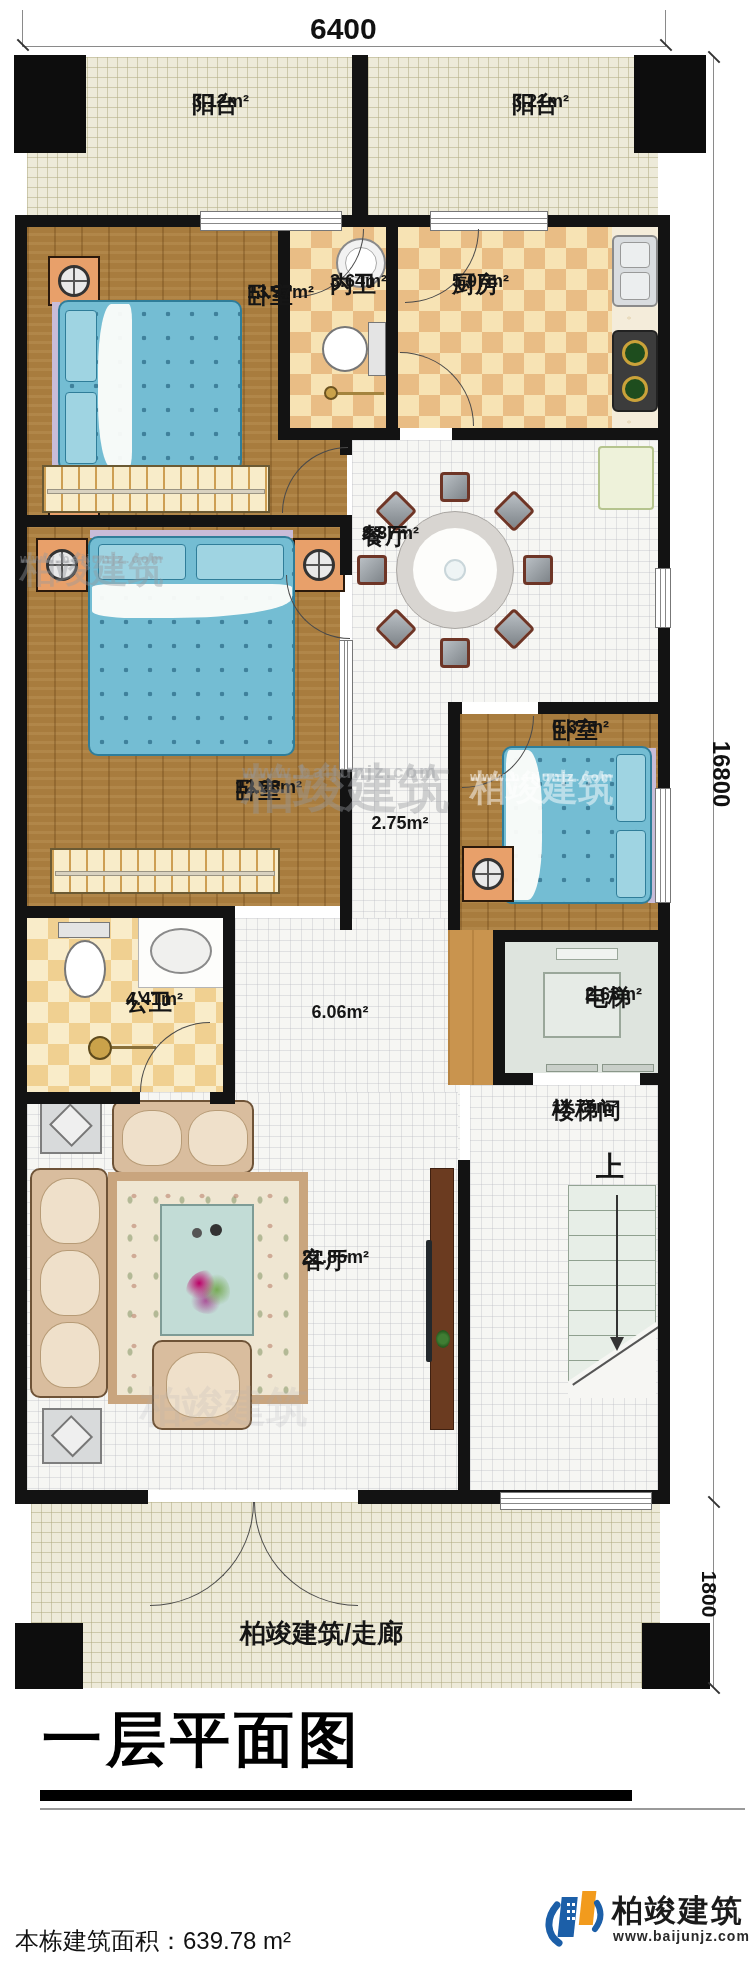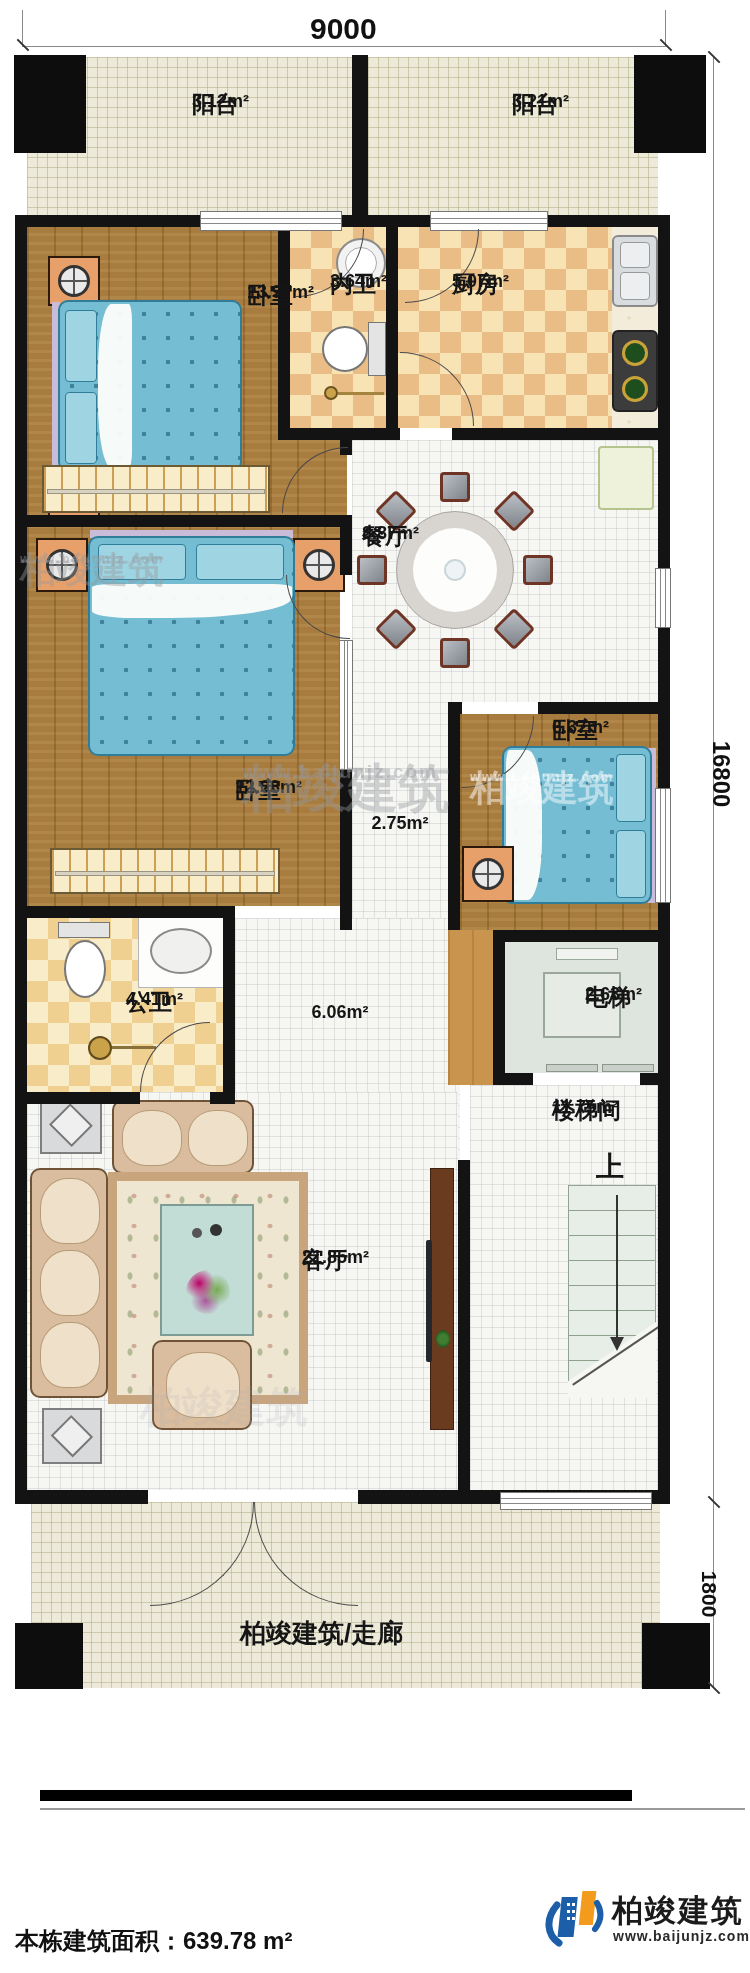--- a/index.html
+++ b/index.html
@@ -272,21 +272,21 @@
   <div class="door d-br" style="left:462px;top:716px;width:72px;height:72px;"></div>
   <div class="door d-tl" style="left:140px;top:1022px;width:70px;height:70px;"></div>
   <div class="door d-br" style="left:150px;top:1502px;width:104px;height:104px;"></div>
   <div class="door d-bl" style="left:254px;top:1502px;width:104px;height:104px;"></div>
 
   <div class="dimline" style="left:22px;top:46px;width:644px;height:1px;"></div>
   <div class="dimline" style="left:22px;top:10px;width:1px;height:36px;"></div>
   <div class="dimline" style="left:665px;top:10px;width:1px;height:36px;"></div>
   <div class="tick" style="left:15px;top:44px;"></div>
   <div class="tick" style="left:658px;top:44px;"></div>
-  <div class="dim" style="left:310px;top:12px;font-size:30px;">9000</div>
+  <div class="dim" style="left:310px;top:12px;font-size:30px;">6400</div>
 
   <div class="dimline" style="left:713px;top:57px;width:1px;height:1445px;"></div>
   <div class="dimline" style="left:713px;top:1502px;width:1px;height:186px;"></div>
   <div class="tick" style="left:706px;top:56px;"></div>
   <div class="tick" style="left:706px;top:1501px;"></div>
   <div class="tick" style="left:706px;top:1687px;"></div>
   <div class="dim" style="left:688px;top:760px;font-size:24px;transform:rotate(90deg);transform-origin:center;">16800</div>
   <div class="dim" style="left:686px;top:1582px;font-size:21px;transform:rotate(90deg);transform-origin:center;">1800</div>
 
   <div class="rl" style="left:192px;top:92px;">
@@ -351,24 +351,25 @@
       <span class="u" style="font-size:19px;">www.baijunjz.com</span>
   </div>
   <div class="wm" style="left:470px;top:770px;font-size:36px;color:rgba(255,255,255,.5);">
     <span>柏竣建筑</span>
       <span class="u" style="font-size:13px;">www.baijunjz.com</span>
   </div>
   <div class="wm" style="left:140px;top:1386px;font-size:42px;color:rgba(170,172,178,.18);">
     <span>柏竣建筑</span>
   </div>
 
+  <div style="left:42px;top:1700px;font-size:60px;font-weight:900;letter-spacing:4px;color:#000;">一层平面图</div>
   <div style="left:40px;top:1790px;width:592px;height:11px;background:#000;"></div>
   <div style="left:40px;top:1808px;width:705px;height:2px;background:#9a9a9a;"></div>
 
-  <div style="left:15px;top:1925px;font-size:24px;font-weight:700;">本栋建筑面积：639.78 m²</div>
+  <div style="left:15px;top:1925px;font-size:24px;font-weight:400;">本栋建筑面积：639.78 m²</div>
 
   <div style="left:545px;top:1885px;width:62px;height:64px;">
     <svg width="62" height="64" viewBox="0 0 62 64" style="position:absolute;left:0;top:0;">
       <path d="M14 58 C2 50 0 34 12 20" stroke="#1c5fa8" stroke-width="7" fill="none" stroke-linecap="round"></path>
       <rect x="18" y="12" width="16" height="40" fill="#1c5fa8" transform="skewX(-6)"></rect>
       <rect x="38" y="6" width="14" height="34" fill="#f29b1d" transform="skewX(-6)"></rect>
       <rect x="22" y="18" width="3" height="3" fill="#fff"></rect>
         <rect x="27" y="18" width="3" height="3" fill="#fff"></rect>
       <rect x="22" y="25" width="3" height="3" fill="#fff"></rect>
         <rect x="27" y="25" width="3" height="3" fill="#fff"></rect>

